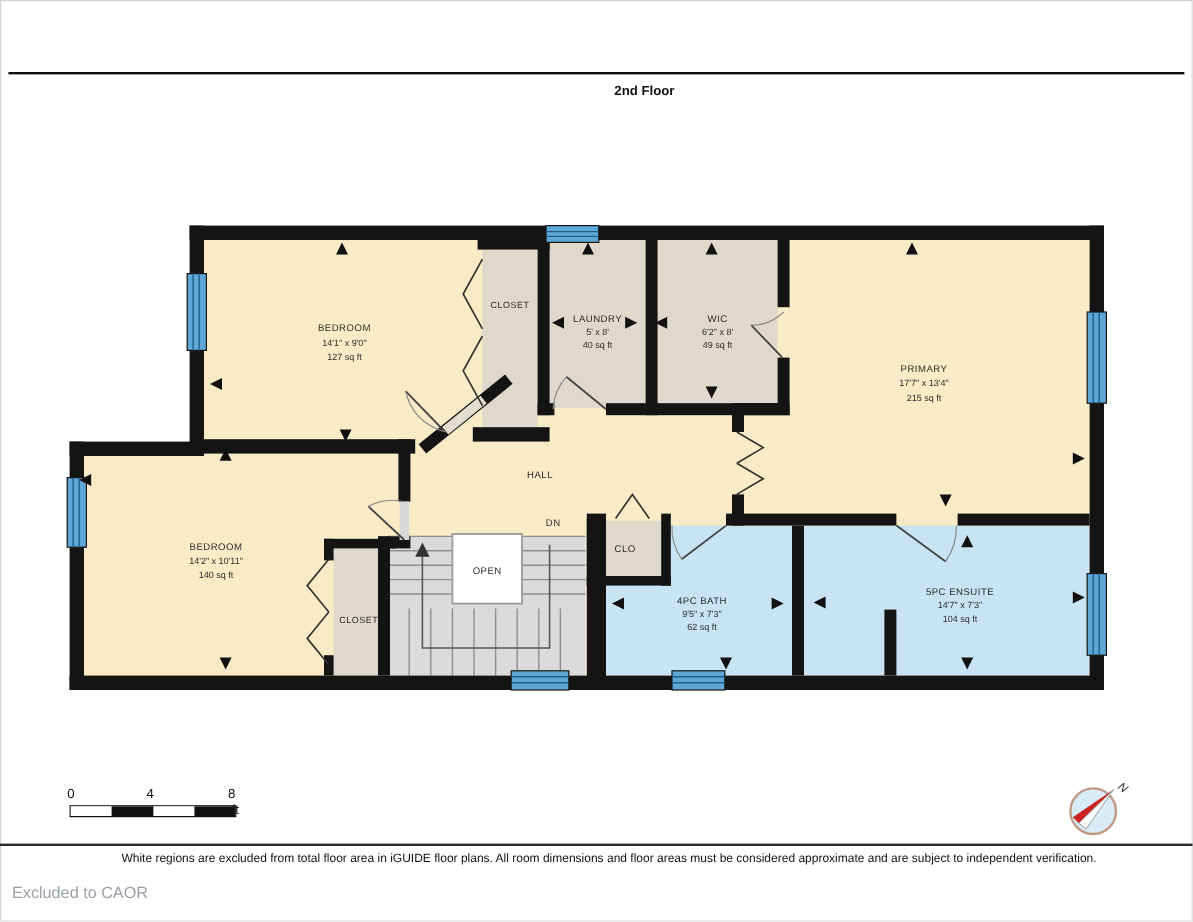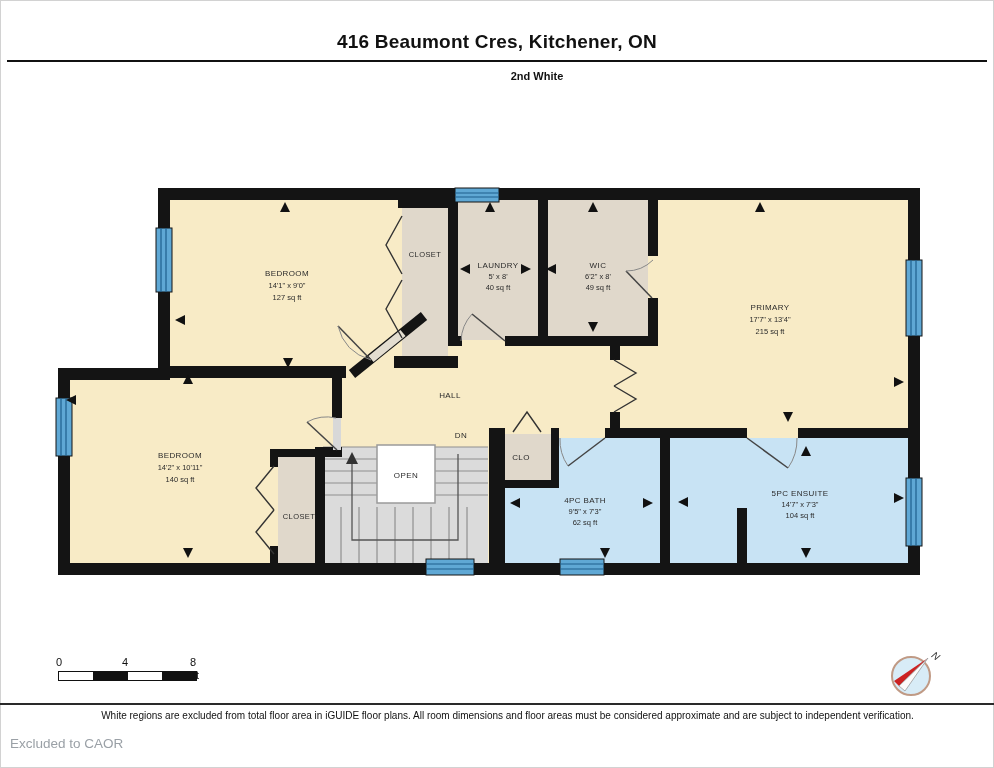--- a/index.html
+++ b/index.html
@@ -32,25 +32,24 @@
   svg text{fill:#2b2b2b;}
   .rname{font-size:8px;letter-spacing:.4px;}
   .rdim{font-size:7.5px;}
   .rsmall{font-size:7.5px;letter-spacing:.4px;}
 </style>
 </head>
 <body>
 
 <div class="page">
 
-  <div class="title">416 Beaumont Cres, Kitchener, ON</div>
   <div class="rule1"></div>
 
   <div class="stats">
-    <div class="floor-label">2nd White</div>
+    <div class="floor-label">2nd Floor</div>
   </div>
 
   <svg class="plan" width="994" height="450" viewBox="0 0 994 450">
 
     <g>
       <polygon points="164,44 914,44 914,419 64,419 64,224 164,224" fill="#F8EBC6"></polygon>
       <rect x="402" y="58" width="46" height="150" fill="#E0D8CB"></rect>
       <rect x="458" y="50" width="80" height="140" fill="#E0D8CB"></rect>
       <rect x="548" y="50" width="100" height="140" fill="#E0D8CB"></rect>
       <rect x="505" y="288" width="155" height="125" fill="#C8E3F4"></rect>

